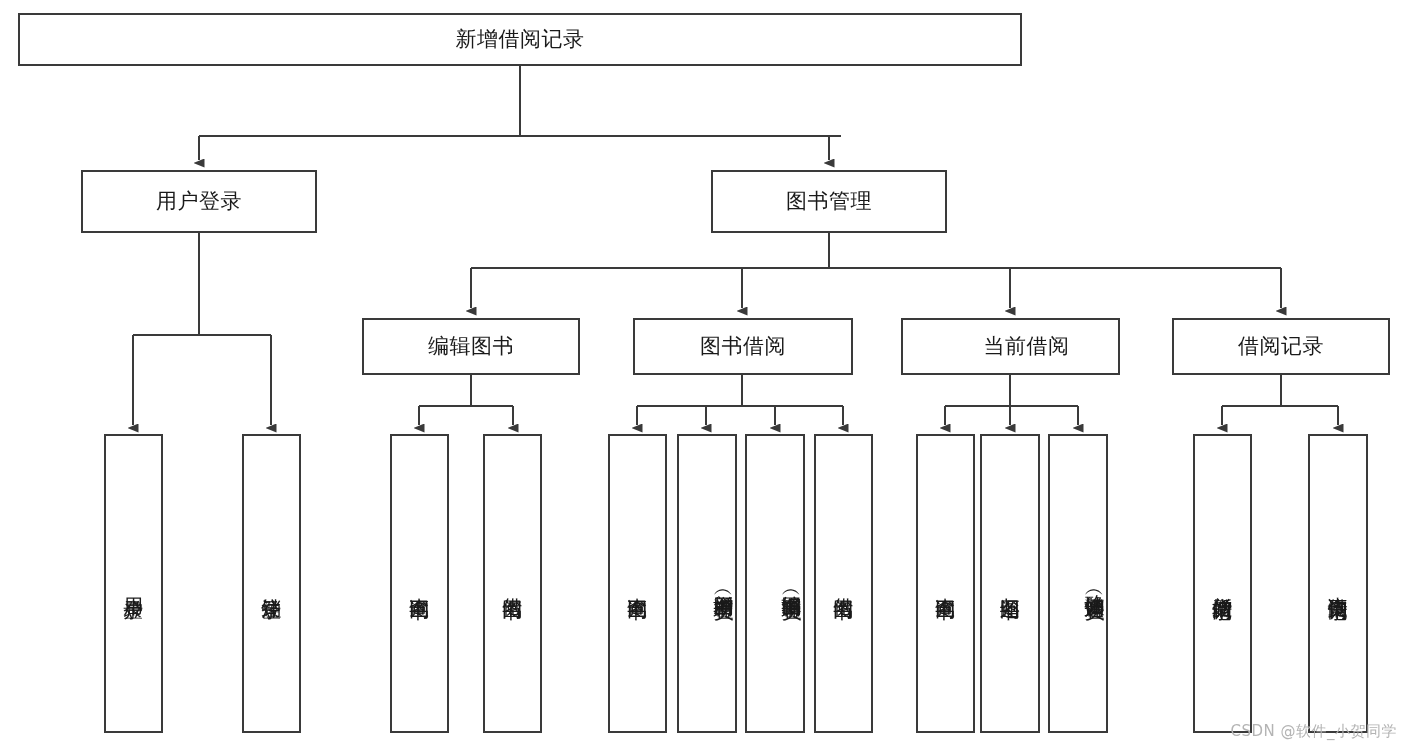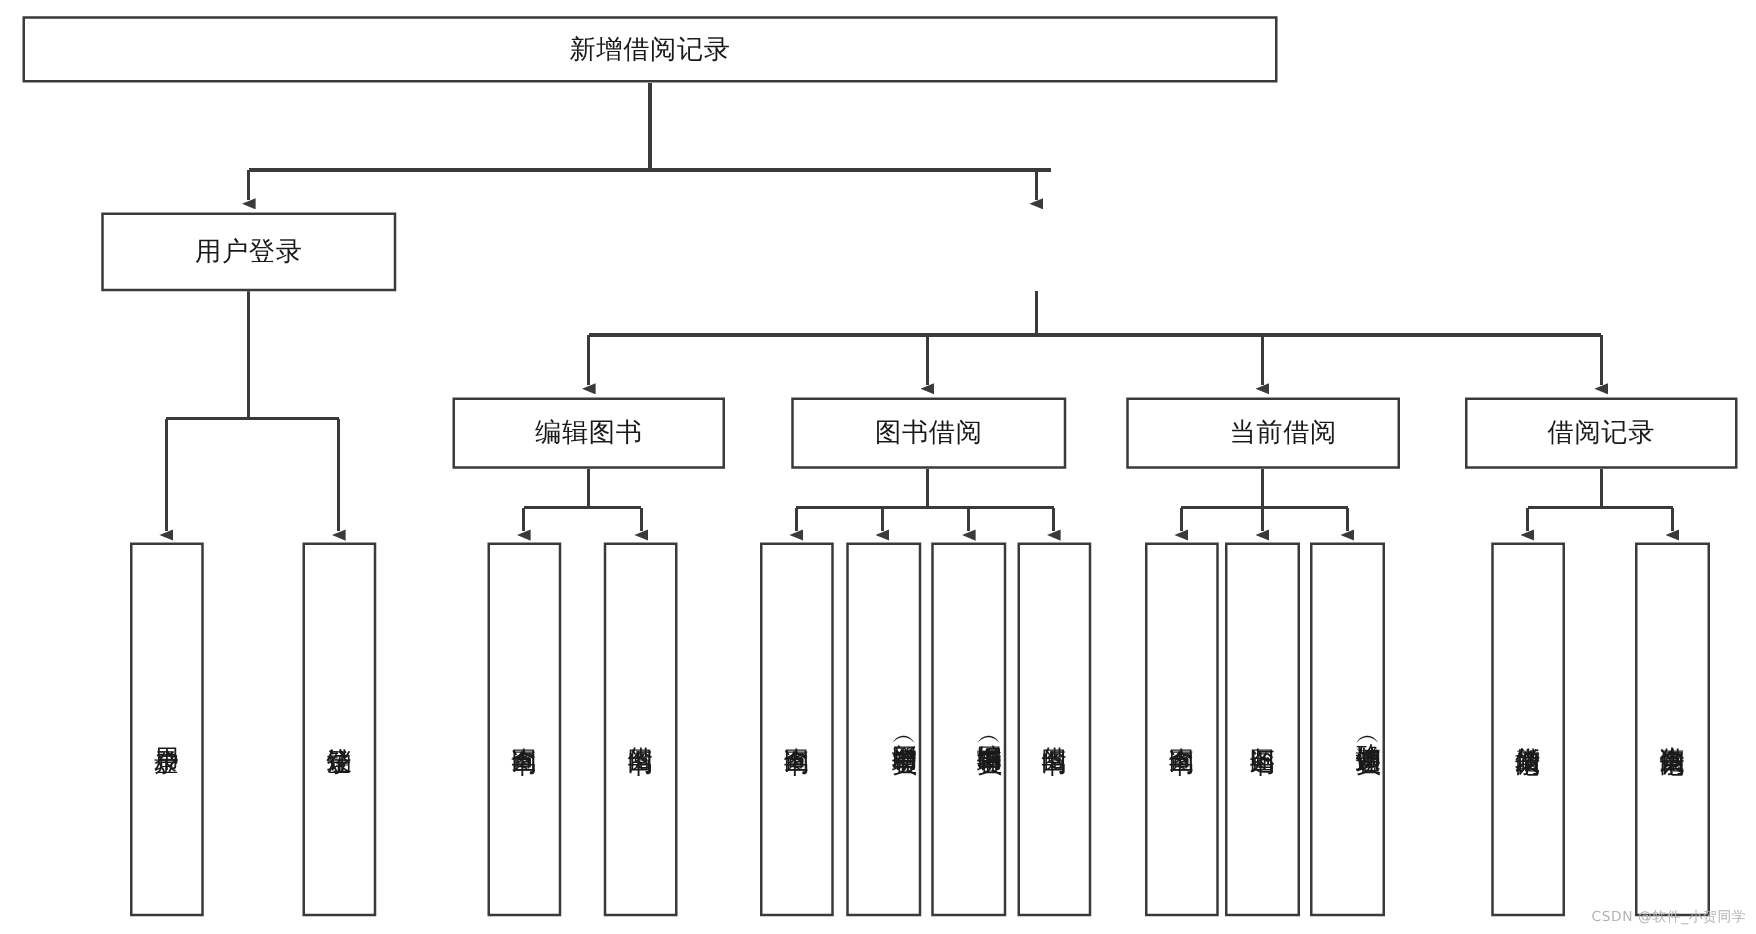--- a/index.html
+++ b/index.html
@@ -51,21 +51,21 @@
   .node.vert.topalign {
     align-items: flex-start;
   }
   .node.vert.midalign {
     align-items: center;
   }
   #watermark {
     position: absolute;
     right: 8px;
     bottom: 6px;
-    font-size: 11px;
+    font-size: 15px;
     color: #b4b4b4;
     letter-spacing: 0.5px;
     white-space: nowrap;
   }
 </style>
 </head>
 <body>
 
 <div id="stage">
 
@@ -115,20 +115,21 @@
       <path d="M1281,375 L1281,406"></path>
       <path d="M1222,406 L1338,406"></path>
       <path d="M1222,406 L1222,425" marker-end="url(#arrow)"></path>
       <path d="M1338,406 L1338,425" marker-end="url(#arrow)"></path>
     </g>
   </svg>
 
   <div class="node horiz" style="left:18px; top:13px; width:1004px; height:53px;">新增借阅记录</div>
 
   <div class="node horiz" style="left:81px; top:170px; width:236px; height:63px;">用户登录</div>
+  <div class="node horiz" style="left:711px; top:170px; width:236px; height:63px;">图书管理</div>
 
   <div class="node horiz" style="left:362px; top:318px; width:218px; height:57px;">编辑图书</div>
   <div class="node horiz" style="left:633px; top:318px; width:220px; height:57px;text-align:center;">图书借阅</div>
   <div class="node horiz" style="left:901px; top:318px; width:219px; height:57px;padding-left:32px;">当前借阅</div>
   <div class="node horiz" style="left:1172px; top:318px; width:218px; height:57px;">借阅记录</div>
 
   <div class="node vert midalign" style="left:104px; top:434px; width:59px; height:299px;">用户登录</div>
   <div class="node vert midalign" style="left:242px; top:434px; width:59px; height:299px;">注销登录</div>
 
   <div class="node vert midalign" style="left:390px; top:434px; width:59px; height:299px;">查询图书</div>

